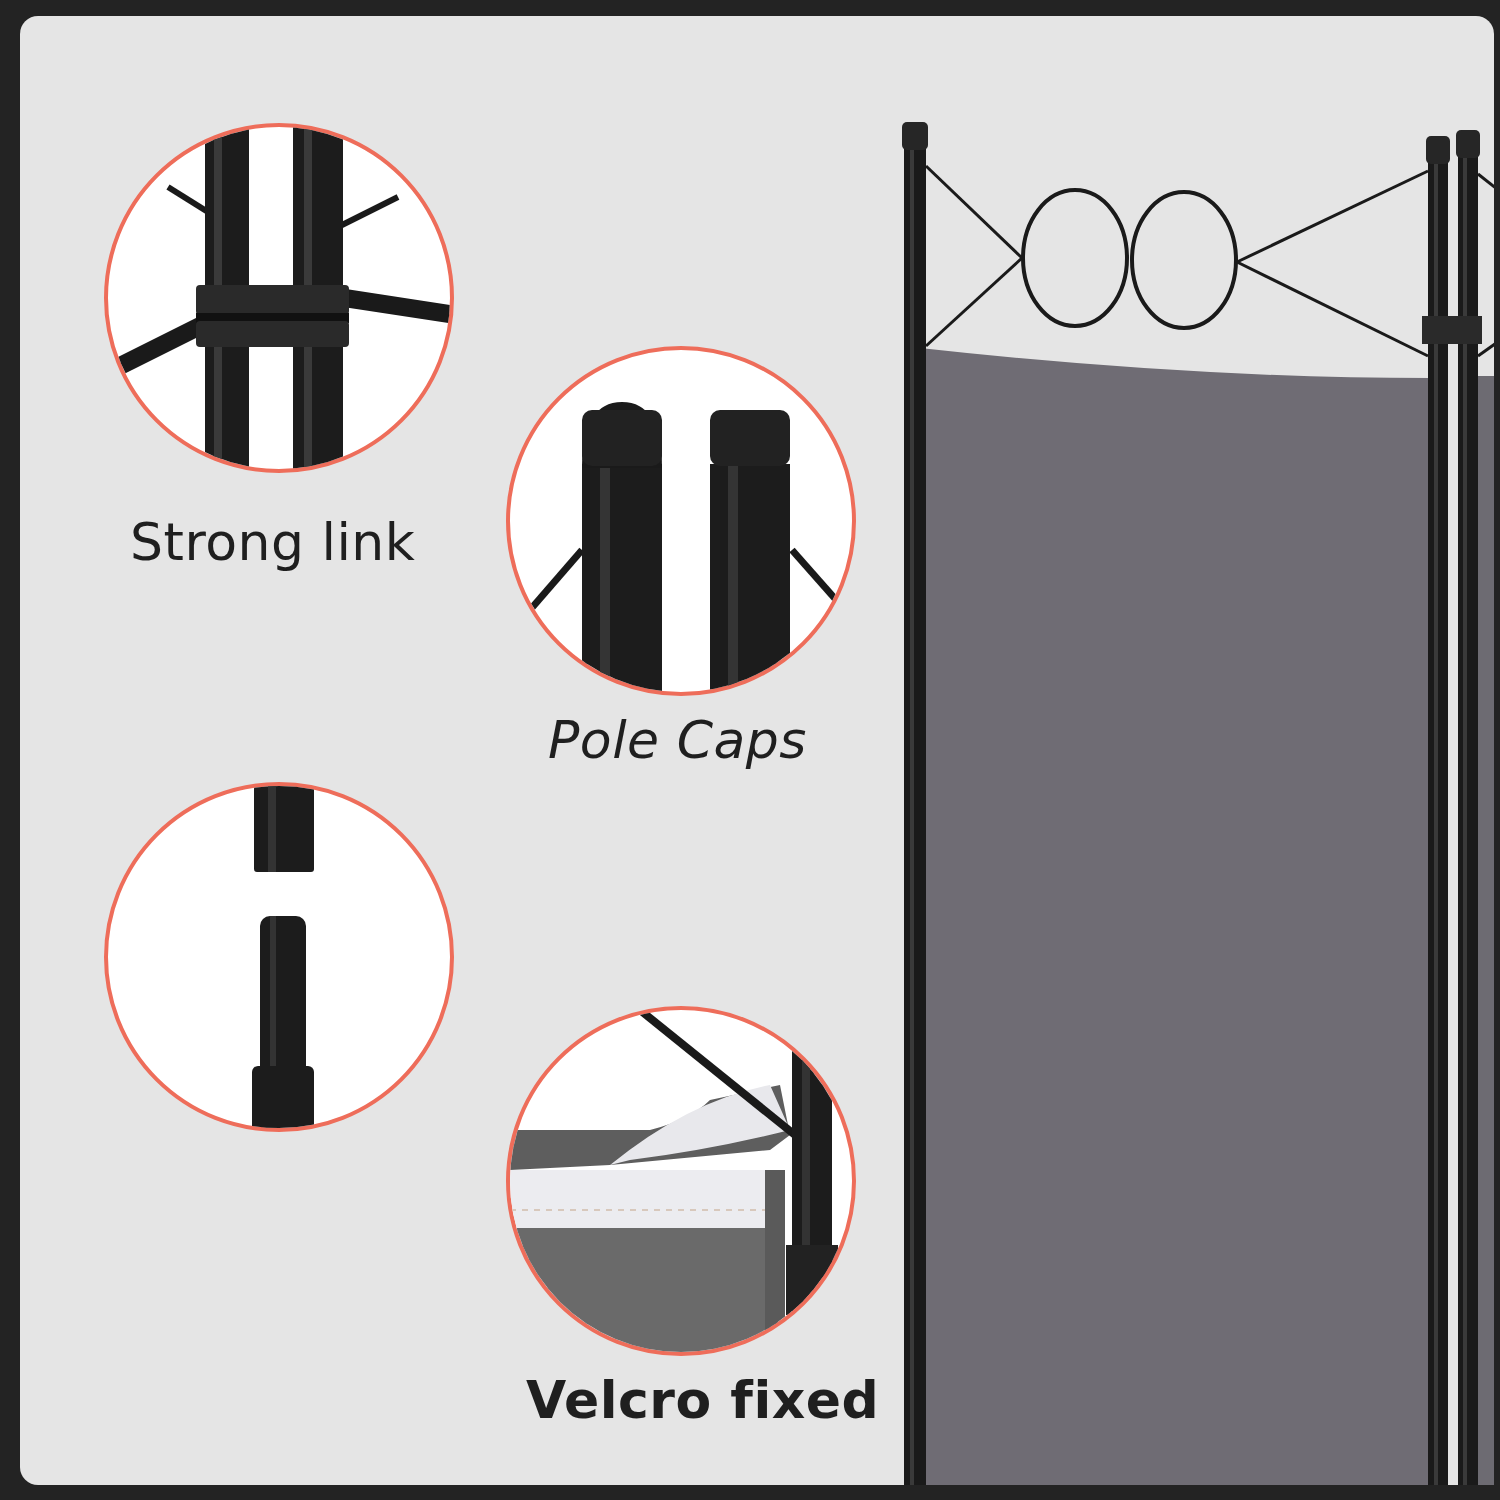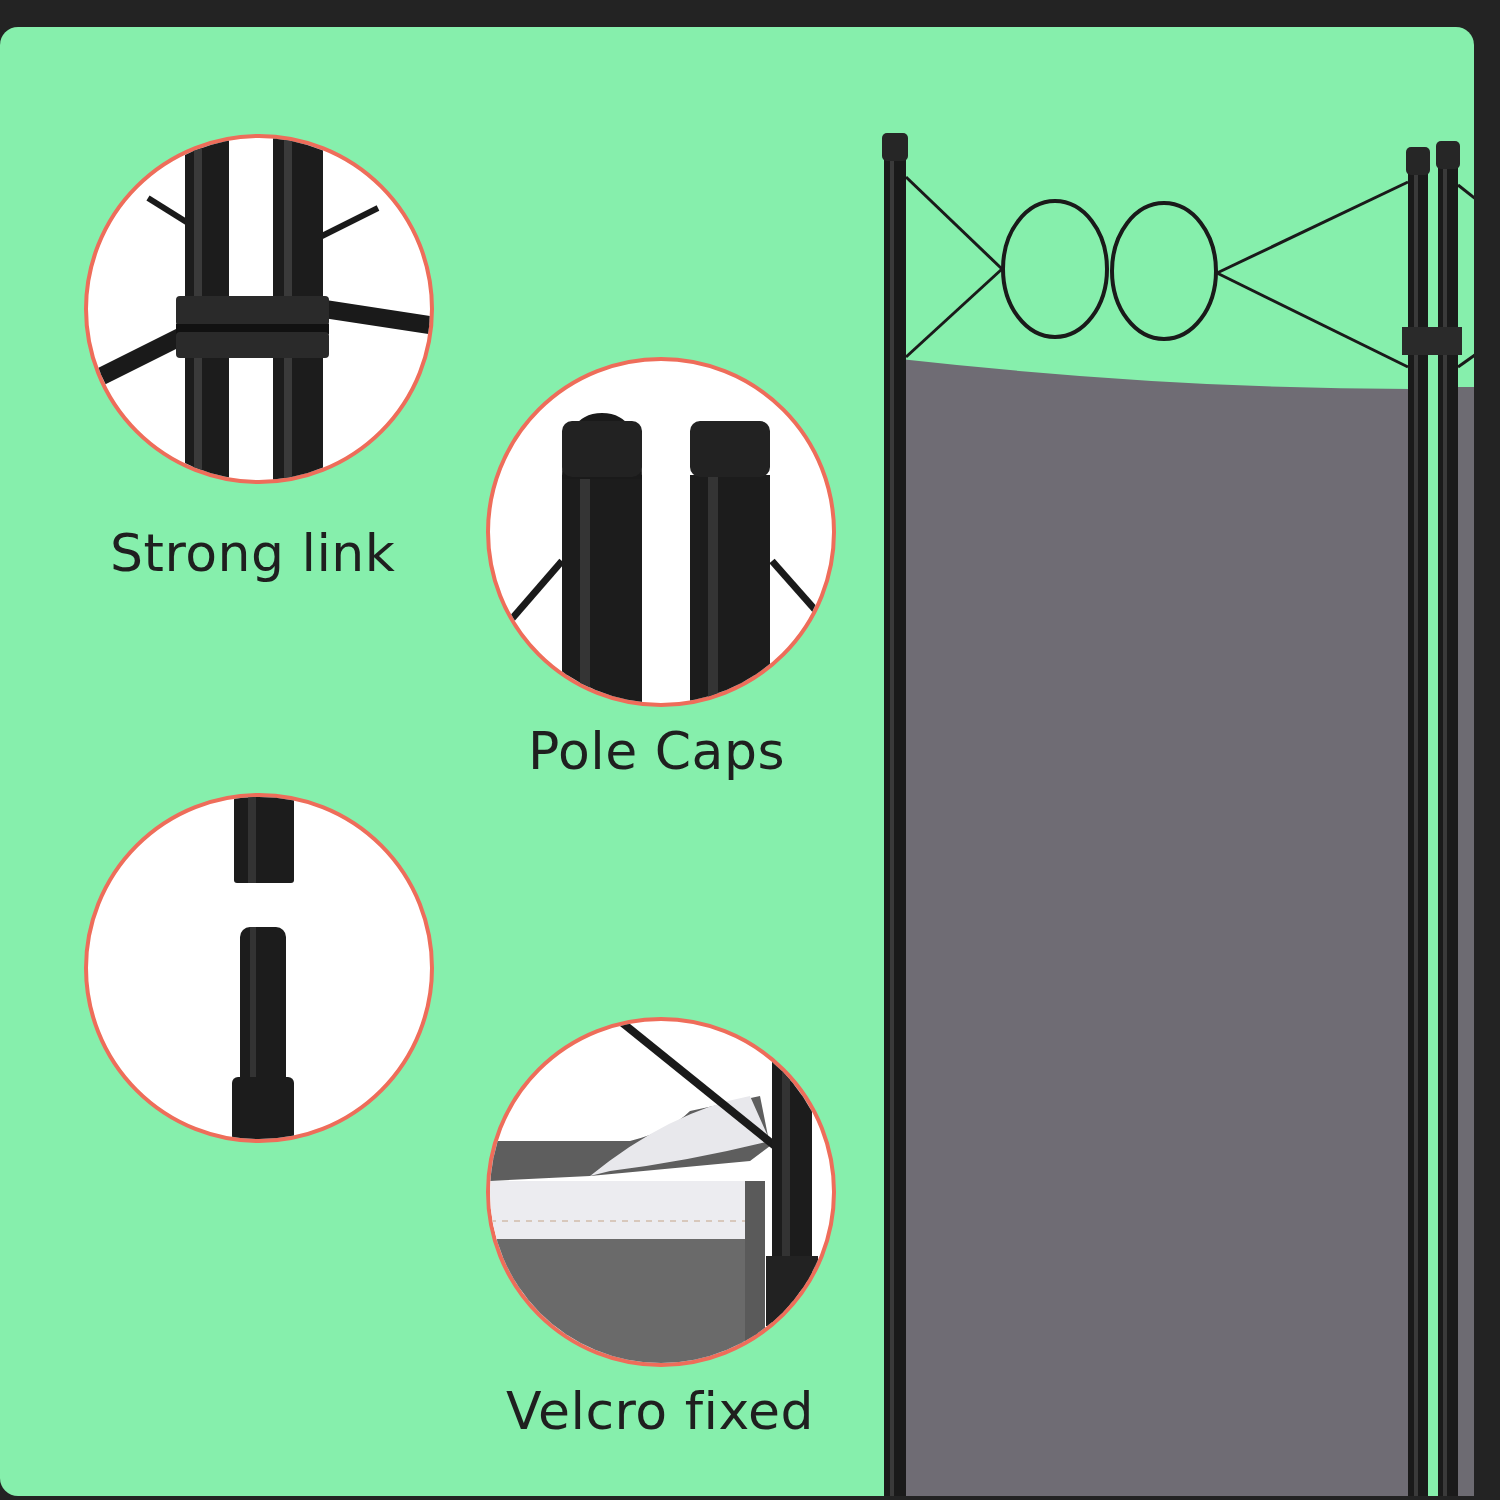--- a/index.html
+++ b/index.html
@@ -5,26 +5,25 @@
     html, body { margin: 0; padding: 0; }
     body {
       width: 1500px; height: 1500px;
       background: #232323;
       position: relative;
       overflow: hidden;
       font-family: "DejaVu Sans", "Liberation Sans", sans-serif;
     }
     .card {
       position: absolute;
-      left: 0; top: 16px;
+      left: 20px; top: 16px;
       width: 1474px; height: 1469px;
-      background: #86efac;
+      background: #e5e5e5;
       border-radius: 18px 18px 0 18px;
       overflow: hidden;
-      margin-top: 11px;
     }
     .detail-circle {
       position: absolute;
       border-radius: 50%;
       border: 4px solid #ee6d5a;
       background: #ffffff;
       overflow: hidden;
       box-sizing: border-box;
     }
     .detail-circle svg { position: absolute; left: 0; top: 0; }
@@ -70,21 +69,21 @@
       <line x1="282" y1="200" x2="335" y2="260" stroke="#1a1a1a" stroke-width="7"></line>
       <rect x="72" y="114" width="80" height="240" fill="#1c1c1c"></rect>
       <rect x="90" y="114" width="10" height="240" fill="#343434"></rect>
       <path d="M72 118 Q72 52 112 52 Q152 52 152 118 Z" fill="#1a1a1a"></path>
       <rect x="72" y="60" width="80" height="56" rx="10" fill="#222"></rect>
       <rect x="200" y="114" width="80" height="240" fill="#1c1c1c"></rect>
       <rect x="218" y="114" width="10" height="240" fill="#343434"></rect>
       <rect x="200" y="60" width="80" height="56" rx="10" fill="#222"></rect>
     </svg>
   </div>
-  <div class="label" style="left:528px; top:698px;">Pole Caps</div>
+  <div class="label" style="left:528px; top:698px;font-style:italic;">Pole Caps</div>
 
   <div class="detail-circle" style="left:84px; top:766px; width:350px; height:350px;">
     <svg width="350" height="350" viewBox="0 0 350 350">
       <rect x="146" y="0" width="60" height="86" rx="3" fill="#1c1c1c"></rect>
       <rect x="160" y="0" width="8" height="86" fill="#333"></rect>
       <rect x="152" y="130" width="46" height="160" rx="10" fill="#1c1c1c"></rect>
       <rect x="162" y="130" width="6" height="160" fill="#333"></rect>
       <rect x="144" y="280" width="62" height="80" rx="6" fill="#1c1c1c"></rect>
     </svg>
   </div>
@@ -96,21 +95,21 @@
       <rect x="0" y="160" width="268" height="60" fill="#ececf0"></rect>
       <line x1="0" y1="200" x2="268" y2="200" stroke="#d8c8bc" stroke-width="2" stroke-dasharray="6 6"></line>
       <rect x="0" y="218" width="268" height="140" fill="#6a6a6a"></rect>
       <rect x="255" y="160" width="20" height="200" fill="#5a5a5a"></rect>
       <line x1="130" y1="0" x2="285" y2="125" stroke="#1a1a1a" stroke-width="8"></line>
       <rect x="282" y="40" width="40" height="320" fill="#1c1c1c"></rect>
       <rect x="292" y="40" width="8" height="320" fill="#333"></rect>
       <rect x="276" y="235" width="52" height="70" fill="#222"></rect>
     </svg>
   </div>
-  <div class="label" style="left:506px; top:1358px;">Velcro fixed</div>
+  <div class="label" style="left:506px; top:1358px;font-weight:bold;">Velcro fixed</div>
 
   <div class="product">
     <svg width="616" height="1369" viewBox="0 0 616 1369">
 
       <path d="M30 232 Q300 262 540 262 L540 1369 L30 1369 Z" fill="#6f6c74"></path>
 
       <rect x="586" y="260" width="30" height="1109" fill="#6d6b72"></rect>
 
       <rect x="14" y="10" width="22" height="1359" fill="#1a1a1a"></rect>
       <rect x="20" y="10" width="4" height="1359" fill="#3a3a3a"></rect>

